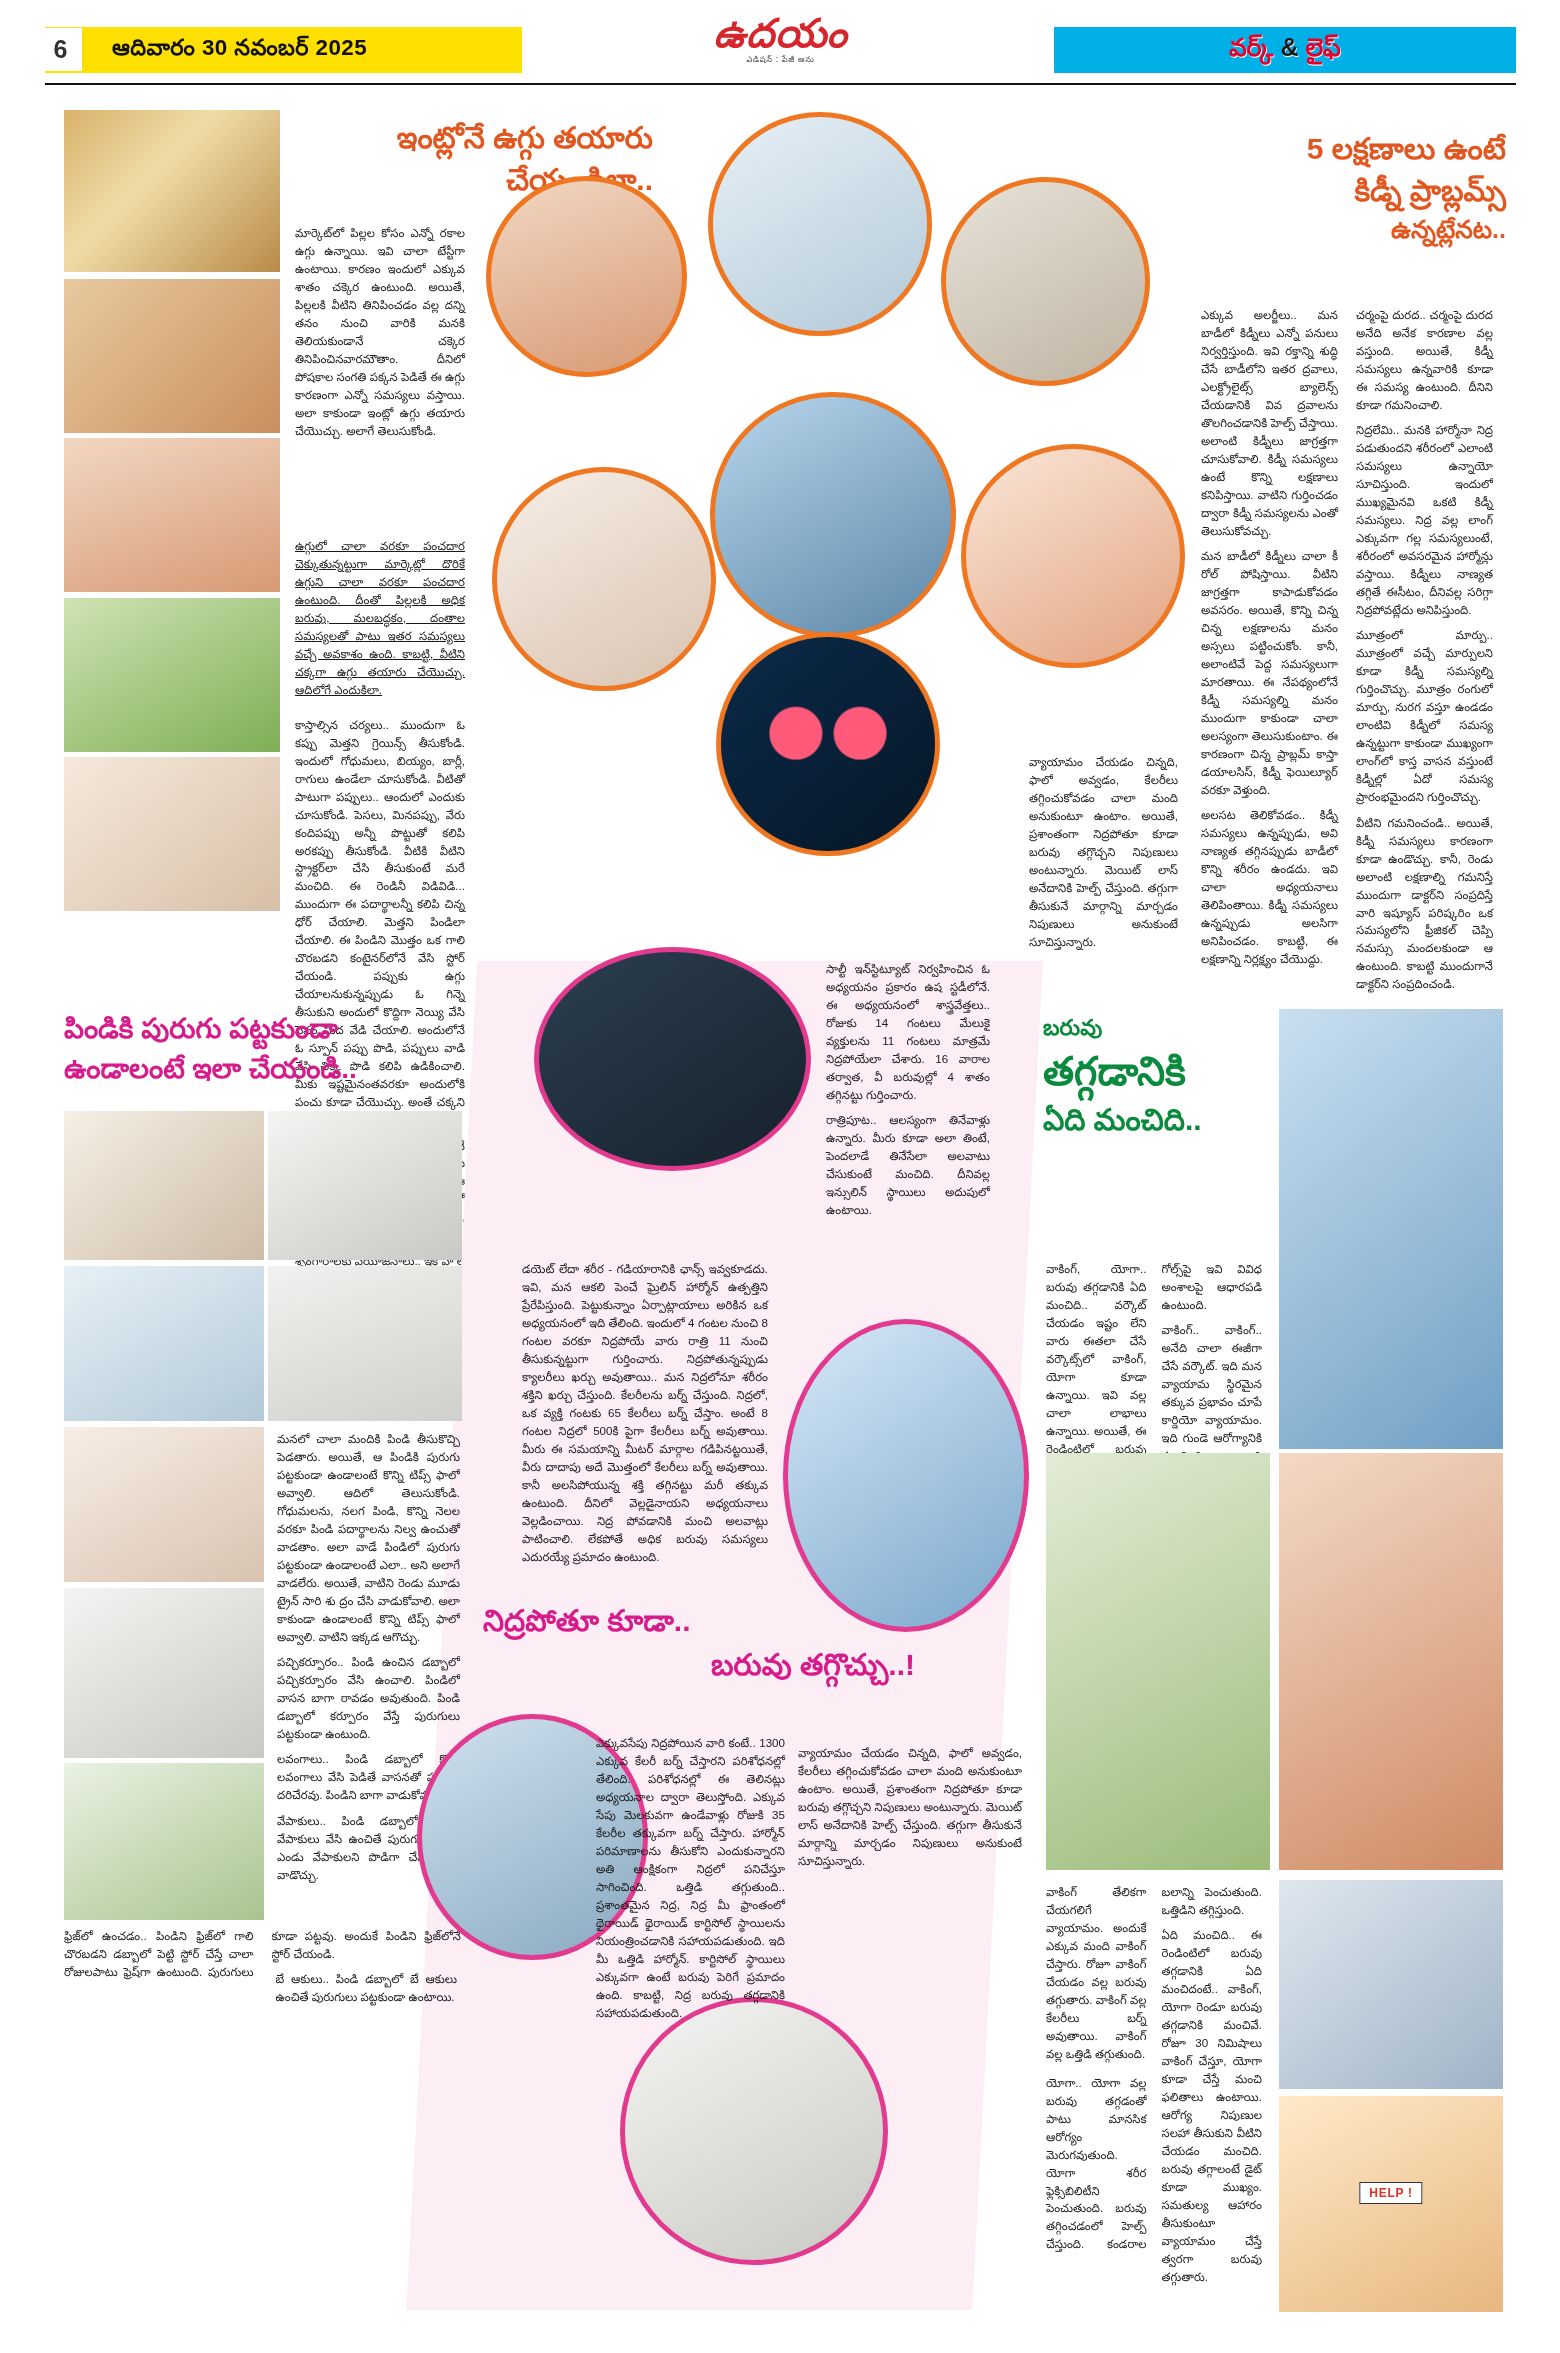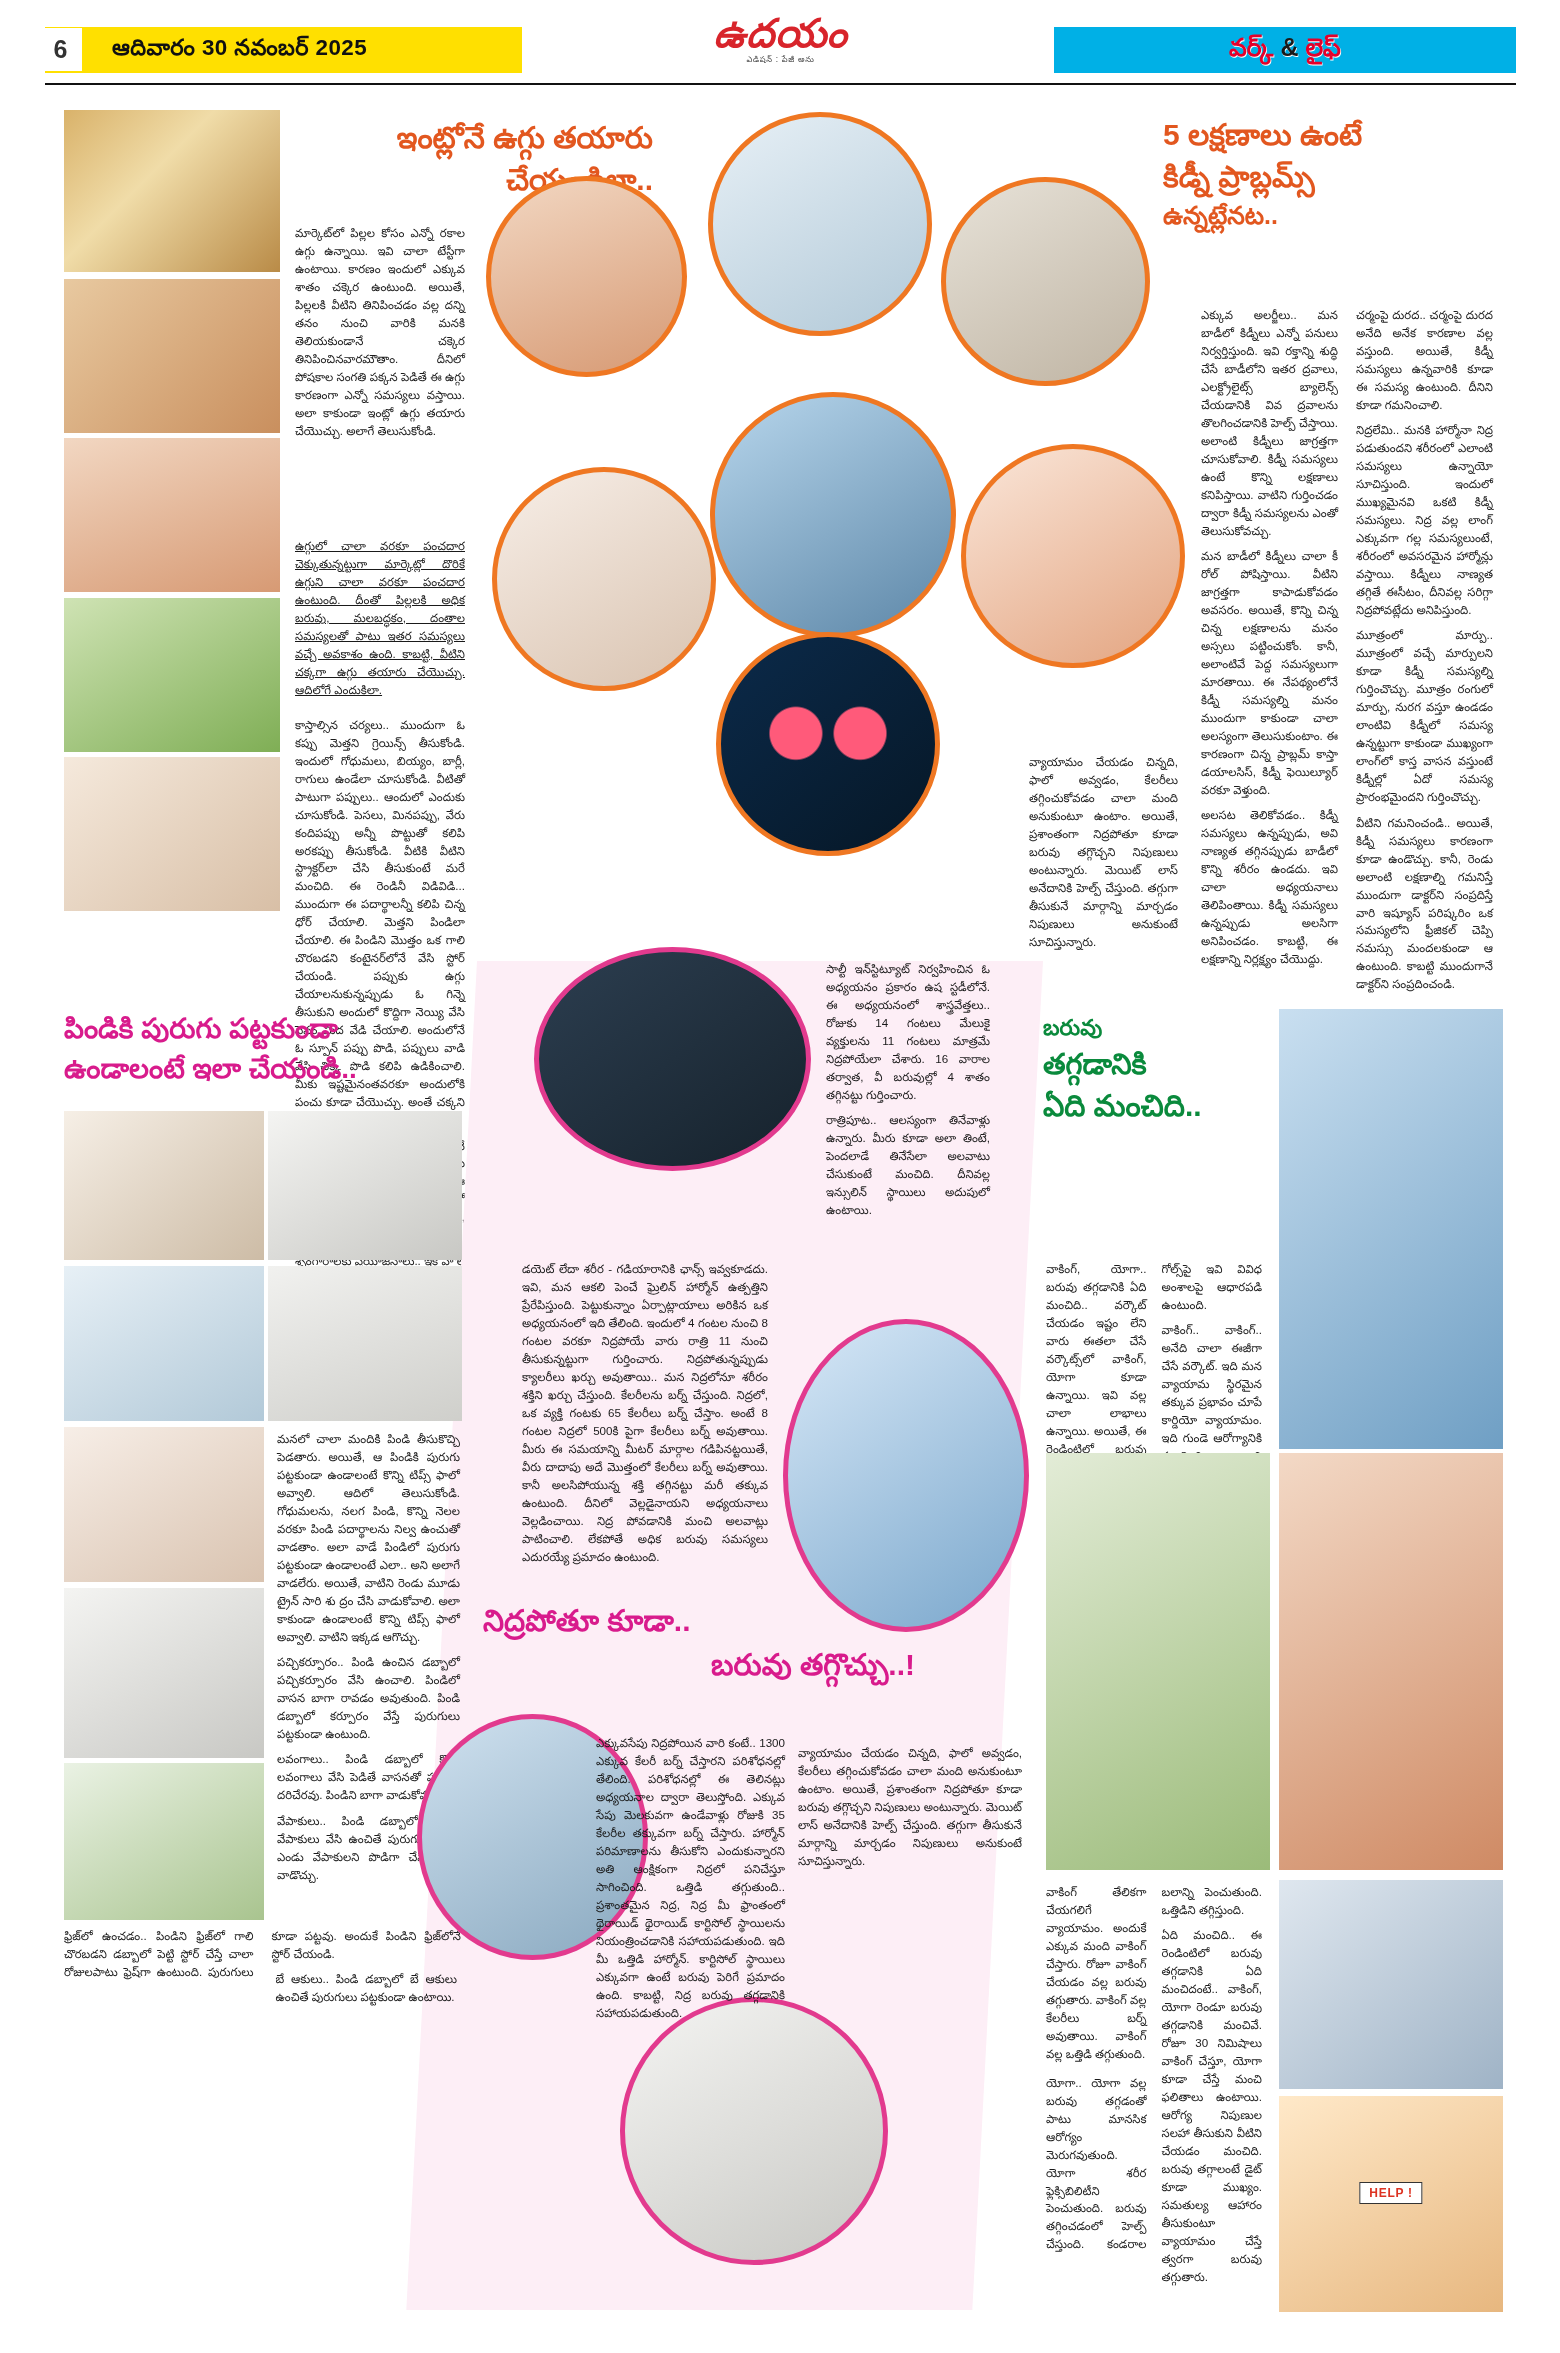--- a/index.html
+++ b/index.html
@@ -168,21 +168,21 @@
   </div>
 
   <div class="ph circ g3" style="left:486px; top:176px; width:201px; height:201px;"></div>
   <div class="ph circ g16" style="left:708px; top:112px; width:224px; height:224px;"></div>
   <div class="ph circ g6" style="left:941px; top:177px; width:209px; height:209px;"></div>
   <div class="ph circ g17" style="left:492px; top:467px; width:224px; height:224px;"></div>
   <div class="ph circ g18" style="left:710px; top:392px; width:246px; height:246px;"></div>
   <div class="ph circ g12" style="left:961px; top:444px; width:224px; height:224px;"></div>
   <div class="ph circ kidney" style="left:716px; top:632px; width:224px; height:224px;"></div>
 
-  <div class="sec-title" style="left:1163px; top:116px; width:343px; text-align:left;">
+  <div class="sec-title" style="left:1163px; top:130px; width:343px; text-align:right;">
     <div class="hl-orange" style="font-size:30px;">5 లక్షణాలు ఉంటే</div>
     <div class="hl-orange" style="font-size:30px; margin-top:4.5px;">కిడ్నీ ప్రాబ్లమ్స్</div>
     <div class="hl-orange" style="font-size:25px; margin-top:4.5px;">ఉన్నట్లేనట..</div>
   </div>
 
   <div style="position:absolute; left:1201px; top:306px; width:292px; column-count:2; column-gap:18px;">
     <p class="tel" style="margin:0 0 7.5px;">ఎక్కువ అలర్జీలు.. మన బాడీలో కిడ్నీలు ఎన్నో పనులు నిర్వర్తిస్తుంది. ఇవి రక్తాన్ని శుద్ధి చేసే బాడీలోని ఇతర ద్రవాలు, ఎలక్ట్రోలైట్స్ బ్యాలెన్స్ చేయడానికి వివ ద్రవాలను తొలగించడానికి హెల్ప్ చేస్తాయి. అలాంటి కిడ్నీలు జాగ్రత్తగా చూసుకోవాలి. కిడ్నీ సమస్యలు ఉంటే కొన్ని లక్షణాలు కనిపిస్తాయి. వాటిని గుర్తించడం ద్వారా కిడ్నీ సమస్యలను ఎంతో తెలుసుకోవచ్చు.</p>
     <p class="tel" style="margin:0 0 7.5px;">మన బాడీలో కిడ్నీలు చాలా కీ రోల్ పోషిస్తాయి. వీటిని జాగ్రత్తగా కాపాడుకోవడం అవసరం. అయితే, కొన్ని చిన్న చిన్న లక్షణాలను మనం అస్సలు పట్టించుకోం. కానీ, అలాంటివే పెద్ద సమస్యలుగా మారతాయి. ఈ నేపథ్యంలోనే కిడ్నీ సమస్యల్ని మనం ముందుగా కాకుండా చాలా అలస్యంగా తెలుసుకుంటాం. ఈ కారణంగా చిన్న ప్రాబ్లమ్ కాస్తా డయాలసిస్, కిడ్నీ ఫెయిల్యూర్ వరకూ వెళ్తుంది.</p>
     <p class="tel" style="margin:0 0 7.5px;">అలసట తెలికోవడం.. కిడ్నీ సమస్యలు ఉన్నప్పుడు, అవి నాణ్యత తగ్గినప్పుడు బాడీలో కొన్ని శరీరం ఉండదు. ఇవి చాలా అధ్యయనాలు తెలిపింతాయి. కిడ్నీ సమస్యలు ఉన్నప్పుడు అలసిగా అనిపించడం. కాబట్టి, ఈ లక్షణాన్ని నిర్లక్ష్యం చేయొద్దు.</p>
     <p class="tel" style="margin:0 0 7.5px;">చర్మంపై దురద.. చర్మంపై దురద అనేది అనేక కారణాల వల్ల వస్తుంది. అయితే, కిడ్నీ సమస్యలు ఉన్నవారికి కూడా ఈ సమస్య ఉంటుంది. దీనిని కూడా గమనించాలి.</p>
@@ -246,21 +246,21 @@
   <div style="position:absolute; left:596px; top:1734px; width:189px;">
     <p class="tel" style="margin:0;">ఎక్కువసేపు నిద్రపోయిన వారి కంటే.. 1300 ఎక్కువ కేలరీ బర్న్ చేస్తారని పరిశోధనల్లో తేలింది. పరిశోధనల్లో ఈ తెలినట్లు అధ్యయనాల ద్వారా తెలుస్తోంది. ఎక్కువ సేపు మెలకువగా ఉండేవాళ్లు రోజుకి 35 కేలరీల తక్కువగా బర్న్ చేస్తారు. హార్మోన్ పరిమాణాలను తీసుకోని ఎందుకున్నారని అతి ఆంక్షికంగా నిద్రలో పనిచేస్తూ సాగించింది. ఒత్తిడి తగ్గుతుంది.. ప్రశాంతమైన నిద్ర, నిద్ర మీ ఫ్రాంతంలో థైరాయిడ్ థైరాయిడ్ కార్టిసోల్ స్థాయిలను నియంత్రించడానికి సహాయపడుతుంది. ఇది మీ ఒత్తిడి హార్మోన్. కార్టిసోల్ స్థాయిలు ఎక్కువగా ఉంటే బరువు పెరిగే ప్రమాదం ఉంది. కాబట్టి, నిద్ర బరువు తగ్గడానికి సహాయపడుతుంది.</p>
   </div>
 
   <div style="position:absolute; left:798px; top:1744px; width:224px;">
     <p class="tel" style="margin:0;">వ్యాయామం చేయడం చిన్నది, ఫాలో అవ్వడం, కేలరీలు తగ్గించుకోవడం చాలా మంది అనుకుంటూ ఉంటాం. అయితే, ప్రశాంతంగా నిద్రపోతూ కూడా బరువు తగ్గొచ్చని నిపుణులు అంటున్నారు. మెయిట్ లాస్ అనేదానికి హెల్ప్ చేస్తుంది. తగ్గుగా తీసుకునే మార్గాన్ని మార్చడం నిపుణులు అనుకుంటే సూచిస్తున్నారు.</p>
   </div>
 
   <div class="sec-title" style="left:1043px; top:1014px; width:224px;">
     <div class="hl-green" style="font-size:22px;">బరువు</div>
-    <div class="hl-green" style="font-size:29px; margin-top:4.5px;">తగ్గడానికి</div>
+    <div class="hl-green" style="font-size:40px; margin-top:4.5px;">తగ్గడానికి</div>
     <div class="hl-green" style="font-size:30px; margin-top:4.5px;">ఏది మంచిది..</div>
   </div>
 
   <div class="ph g11" style="left:1279px; top:1009px; width:224px; height:440px;"></div>
 
   <div style="position:absolute; left:1046px; top:1260px; width:216px; column-count:2; column-gap:15px;">
     <p class="tel" style="margin:0 0 7.5px;">వాకింగ్, యోగా.. బరువు తగ్గడానికి ఏది మంచిది.. వర్కౌట్ చేయడం ఇష్టం లేని వారు ఈతలా చేసే వర్కౌట్స్‌లో వాకింగ్, యోగా కూడా ఉన్నాయి. ఇవి వల్ల చాలా లాభాలు ఉన్నాయి. అయితే, ఈ రెండింటిలో బరువు తగ్గడానికి ఏది హెల్ప్ చేస్తుందో వారి ప్రాధాన్యతలు, ఫిట్‌నెస్ స్థాయిలు, మొత్తం గోల్స్‌పై ఇవి వివిధ అంశాలపై ఆధారపడి ఉంటుంది.</p>
     <p class="tel" style="margin:0;">వాకింగ్.. వాకింగ్.. అనేది చాలా ఈజీగా చేసే వర్కౌట్. ఇది మన వ్యాయామ స్థిరమైన తక్కువ ప్రభావం చూపే కార్డియో వ్యాయామం. ఇది గుండె ఆరోగ్యానికి మంచింది. ఇది కేలరీలను బర్న్ చేస్తుంది. కండరాలను బలోపేతం చేస్తుంది.</p>
   </div>
 

